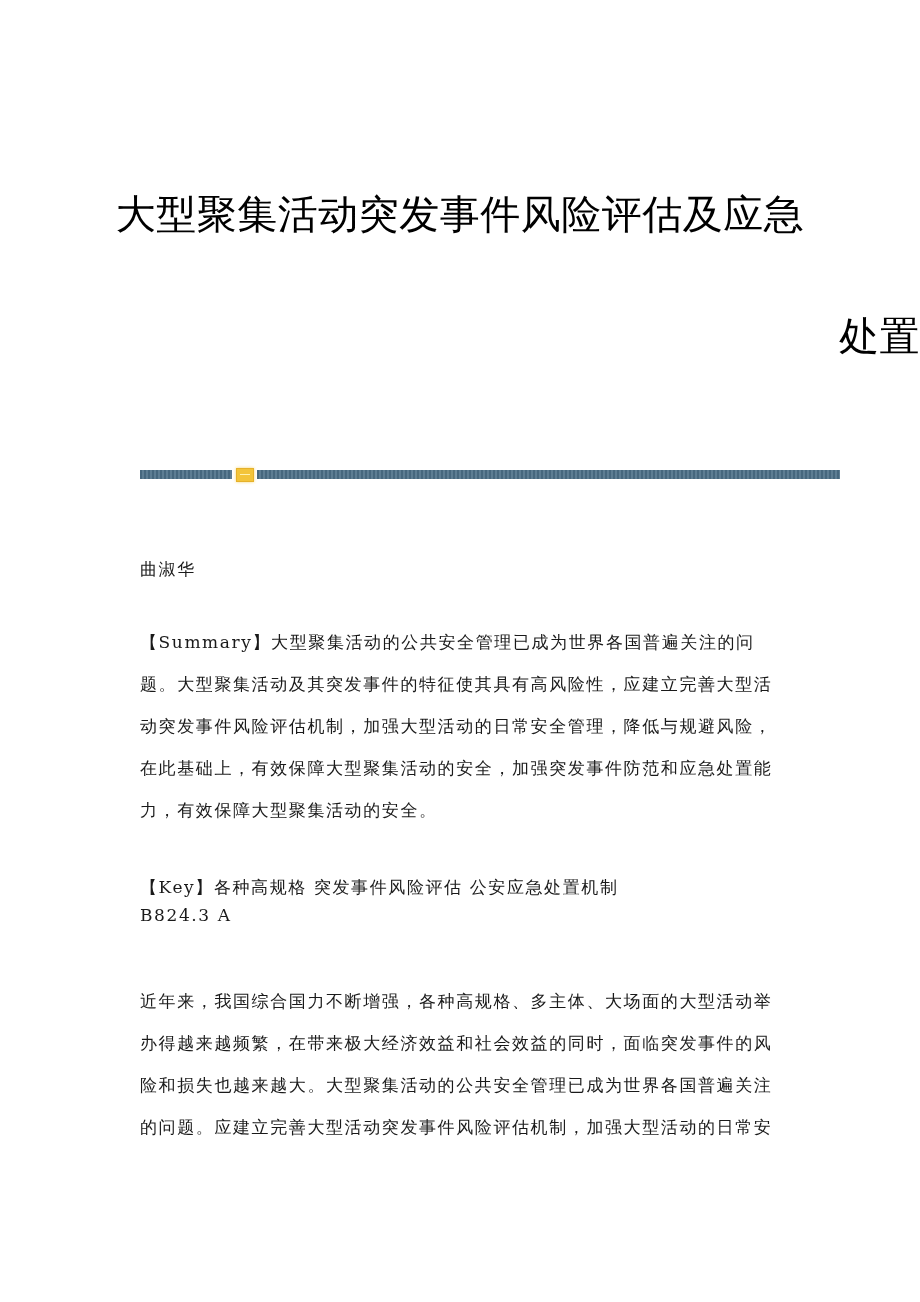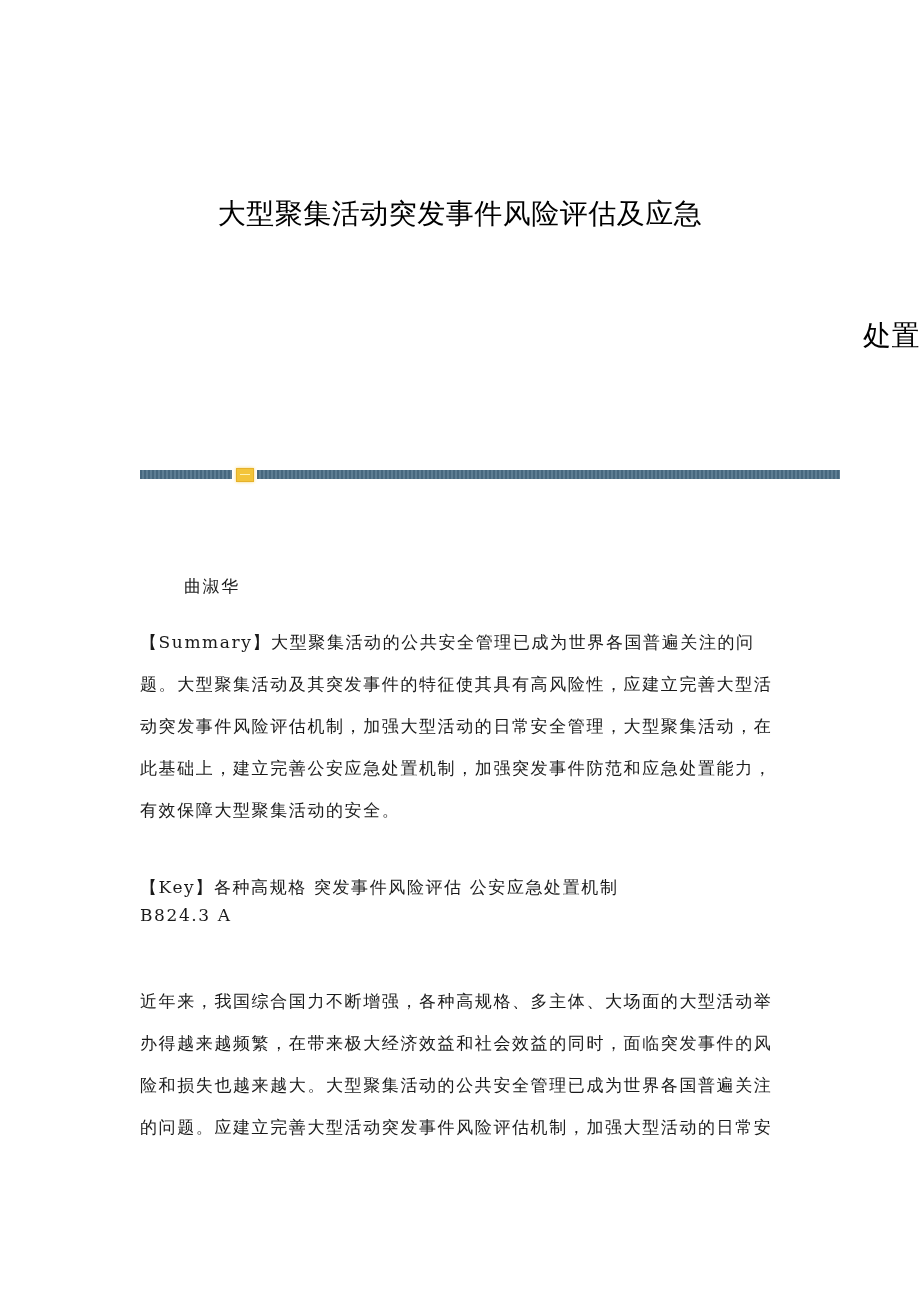--- a/index.html
+++ b/index.html
@@ -1,41 +1,41 @@
 <!DOCTYPE html>
 <html><head>
   <meta charset="utf-8">
   <style>
     html, body { margin: 0; padding: 0; background: #ffffff; }
     body { width: 920px; height: 1302px; position: relative; overflow: hidden; font-family: "DejaVu Serif", serif; color: #111; }
-    .title { position: absolute; left: 0; width: 920px; text-align: center; font-family: "DejaVu Sans", sans-serif; font-size: 28px; line-height: 40px; color: #000; letter-spacing: 0.5px; }
+    .title { position: absolute; left: 0; width: 920px; text-align: center; font-family: "DejaVu Sans", sans-serif; font-size: 40px; line-height: 40px; color: #000; letter-spacing: 0.5px; }
     .title.l1 { top: 194px; }
     .title.l2 { top: 316px; text-align: right; }
     .divider { position: absolute; top: 470px; height: 9px; background: #4f6f86;
       background-image: repeating-linear-gradient(90deg, #46677e 0 2px, #5d7d93 2px 4px); }
     .divider.left { left: 140px; width: 92px; }
     .divider.right { left: 257px; width: 583px; }
     .divider-ornament { position: absolute; left: 236px; top: 468px; width: 16px; height: 12px; background: #f3c43a; border: 1px solid #e6b12a; box-shadow: 0 0 3px #f5d77a; }
     .divider-ornament::after { content: ""; position: absolute; left: 3px; right: 3px; top: 5px; height: 1px; background: #fff2b0; }
     .para { position: absolute; left: 140px; width: 645px; font-size: 17px; line-height: 42px; letter-spacing: 1.6px; color: #1a1a1a; }
-    .author { top: 565px; margin-left: 44px; }
+    .author { top: 548px; }
     .summary { top: 621px; }
     .key { top: 866px; }
     .clc { top: 894px; }
     .body1 { top: 980px; }
   </style>
 </head>
 <body>
 
 <div>
   <div class="title l1">大型聚集活动突发事件风险评估及应急</div>
   <div class="title l2">处置</div>
 
   <div class="divider left"></div>
   <div class="divider-ornament"></div>
   <div class="divider right"></div>
 
   <div class="para author">曲淑华</div>
-  <div class="para summary">【Summary】大型聚集活动的公共安全管理已成为世界各国普遍关注的问题。大型聚集活动及其突发事件的特征使其具有高风险性，应建立完善大型活动突发事件风险评估机制，加强大型活动的日常安全管理，大型聚集活动，在此基础上，建立完善公安应急处置机制，加强突发事件防范和应急处置能力，有效保障大型聚集活动的安全。</div>
+  <div class="para summary">【Summary】大型聚集活动的公共安全管理已成为世界各国普遍关注的问题。大型聚集活动及其突发事件的特征使其具有高风险性，应建立完善大型活动突发事件风险评估机制，加强大型活动的日常安全管理，降低与规避风险，在此基础上，有效保障大型聚集活动的安全，加强突发事件防范和应急处置能力，有效保障大型聚集活动的安全。</div>
   <div class="para key">【Key】各种高规格 突发事件风险评估 公安应急处置机制</div>
   <div class="para clc">B824.3 A</div>
   <div class="para body1">近年来，我国综合国力不断增强，各种高规格、多主体、大场面的大型活动举办得越来越频繁，在带来极大经济效益和社会效益的同时，面临突发事件的风险和损失也越来越大。大型聚集活动的公共安全管理已成为世界各国普遍关注的问题。应建立完善大型活动突发事件风险评估机制，加强大型活动的日常安</div>
 </div>
 
 </body></html>

